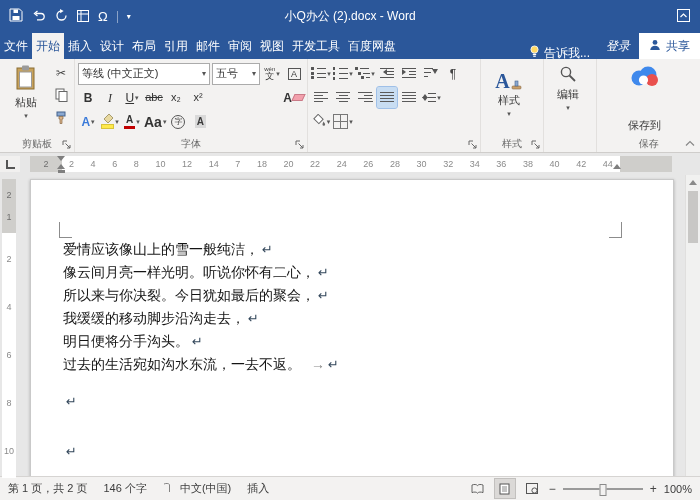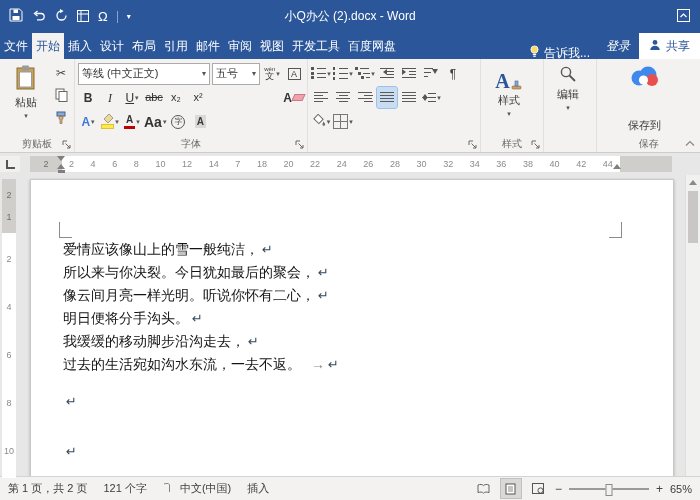--- a/index.html
+++ b/index.html
@@ -513,41 +513,41 @@
             <span>10</span>
           </div>
       </div>
     </div>
     <div class="docpane">
       <div class="page">
         <div class="crop-tl"></div>
         <div class="crop-tr"></div>
         <div class="doc-text">
           <div class="doc-line"><span>爱情应该像山上的雪一般纯洁，</span><span class="pmark">↵</span></div>
+          <div class="doc-line"><span>像云间月亮一样光明。听说你怀有二心，</span><span class="pmark">↵</span></div>
           <div class="doc-line"><span>所以来与你决裂。今日犹如最后的聚会，</span><span class="pmark">↵</span></div>
-          <div class="doc-line"><span>像云间月亮一样光明。听说你怀有二心，</span><span class="pmark">↵</span></div>
+          <div class="doc-line"><span>我缓缓的移动脚步沿沟走去，</span><span class="pmark">↵</span></div>
           <div class="doc-line"><span>明日便将分手沟头。</span><span class="pmark">↵</span></div>
-          <div class="doc-line"><span>我缓缓的移动脚步沿沟走去，</span><span class="pmark">↵</span></div>
           <div class="doc-line"><span>过去的生活宛如沟水东流，一去不返。</span><span class="tmark">→</span><span class="pmark">↵</span></div>
           <div class="doc-line empty1"><span></span><span class="pmark">↵</span></div>
           <div class="doc-line empty2"><span></span><span class="pmark">↵</span></div>
         </div>
       </div>
     </div>
     <div class="vscroll">
       <div class="vs-up">
           <span class="tri-up"></span>
         </div>
       <div class="vs-thumb"></div>
     </div>
   </div>
 
   <div class="statusbar">
     <span class="sb-item">第 1 页，共 2 页</span>
-    <span class="sb-item">121 个字</span>
+    <span class="sb-item">146 个字</span>
     <span class="sb-item">
       <span><svg width="13" height="10" viewBox="0 0 13 10">
             <path d="M1 1c2-.8 4.5-.8 5.5.6C7.5.2 10-.  2 12 1v7.6c-2-.8-4.5-.8-5.5.6-1-1.4-3.5-1.4-5.5-.6z" fill="#fff" stroke="#666" stroke-width="0.8"></path>
             <line x1="6.5" y1="1.6" x2="6.5" y2="9" stroke="#666" stroke-width="0.8"></line>
           </svg></span>
       <span>中文(中国)</span>
     </span>
     <span class="sb-item">插入</span>
     <div class="sb-right">
       <span class="vbtn">
@@ -568,17 +568,17 @@
             <rect x="0.5" y="0.5" width="11" height="10" fill="none" stroke="#555"></rect>
             <circle cx="8.5" cy="7.5" r="2.6" fill="none" stroke="#555"></circle>
           </svg>
         </span>
       <span class="zoom-btn">−</span>
       <span class="zoom-track">
           <span class="zoom-notch"></span>
           <span class="zoom-thumb"></span>
         </span>
       <span class="zoom-btn">+</span>
-      <span>65%</span>
+      <span>100%</span>
     </div>
   </div>
 
 </div>
 
 </body></html>

